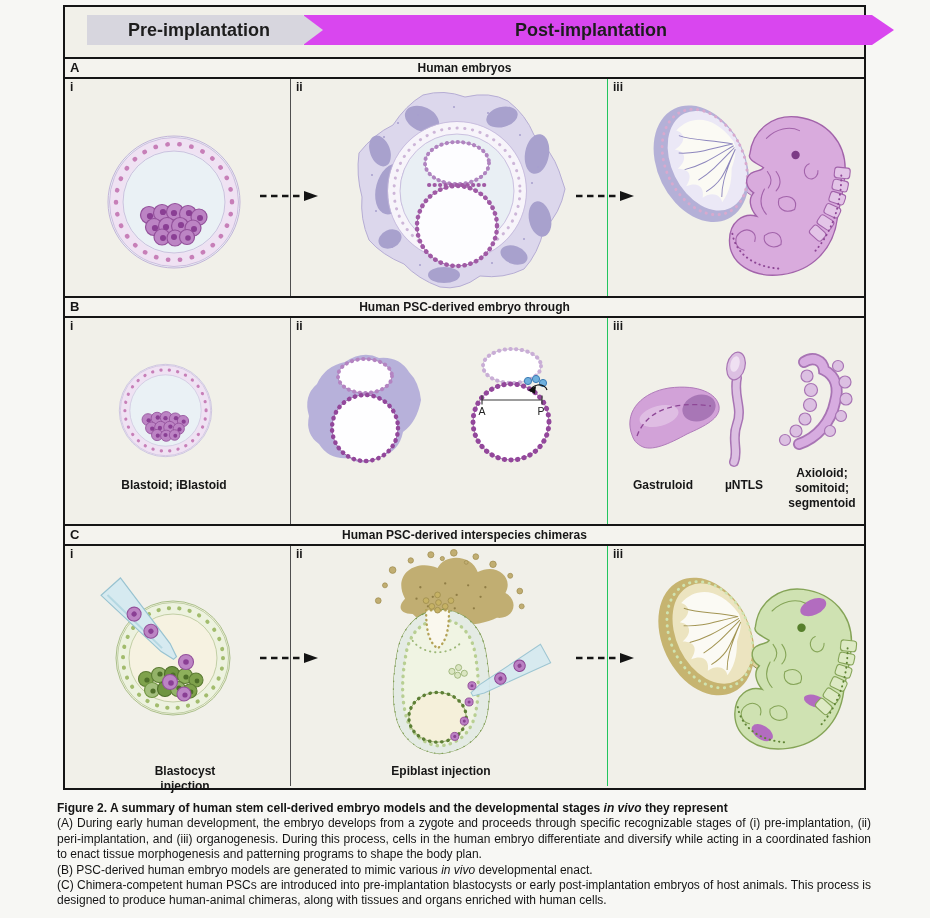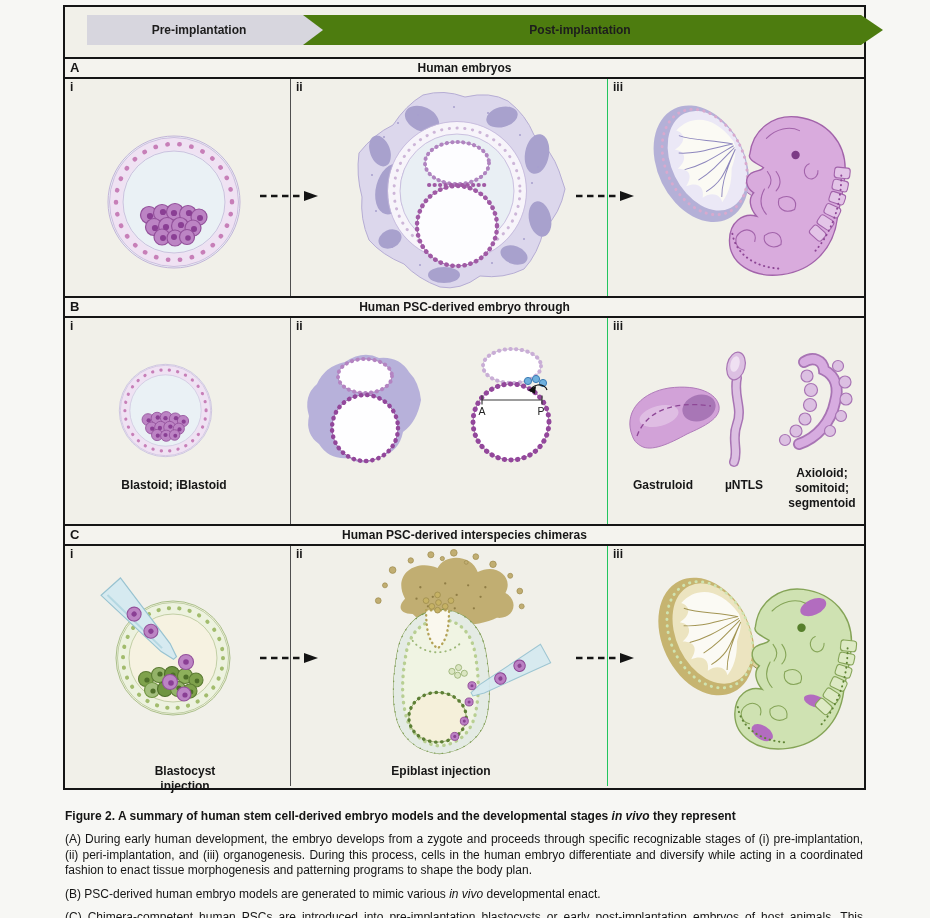--- a/index.html
+++ b/index.html
@@ -3,45 +3,45 @@
 <meta charset="utf-8">
 <style>
   html,body{margin:0;padding:0}
   body{width:930px;height:918px;background:#f7f7f4;position:relative;overflow:hidden;
        font-family:"Liberation Sans",sans-serif;color:#161616}
   .fig{position:absolute;left:63px;top:5px;width:799px;height:781px;
        border:2px solid #151515;background:#f1f0e9}
   
   .banner{position:relative;height:50px}
   .barrow{position:absolute;top:8px;height:30px;display:flex;align-items:center;
-          justify-content:center;font-weight:bold;font-size:12px;color:#1d1d1d}
+          justify-content:center;font-weight:bold;font-size:18px;color:#1d1d1d}
   .barrow.pre{left:22px;width:224px;background:#d7d6de;z-index:2;padding-right:12px;
      clip-path:polygon(0 0,calc(100% - 20px) 0,100% 50%,calc(100% - 20px) 100%,0 100%)}
-  .barrow.post{left:228px;width:574px;background:#4d7c0f;padding-right:16px;
+  .barrow.post{left:239px;width:574px;background:#d946ef;padding-right:16px;
      clip-path:polygon(0 0,calc(100% - 22px) 0,100% 50%,calc(100% - 22px) 100%,0 100%)}
   
   .phead{position:relative;height:18px;border-top:2px solid #151515;border-bottom:2px solid #151515;
          background:#f4f3ee;text-align:center;font-weight:bold;font-size:12px;line-height:18px}
   .phead .letter{position:absolute;left:5px;top:0;font-size:13px}
   
   .prow{display:flex;position:relative}
   .rowA{height:217px}.rowB{height:206px}.rowC{height:240px}
   .cell{position:relative;height:100%}
   .c1{width:225px;border-right:1px solid #4f4f4f}
   .c2{width:316px;border-right:1px solid #22c55e}
   .c3{flex:1}
   .num{position:absolute;left:5px;top:1px;font-weight:bold;font-size:12px;z-index:2}
   .ill{position:absolute}
   .ill-label{position:absolute;transform:translateX(-50%);font-weight:bold;font-size:12px;
              line-height:15px;text-align:center;white-space:pre-line;color:#161616}
   .darrow{position:absolute;z-index:3}
   
   .caption{position:absolute;left:57px;top:801px;width:814px}
   .cap-title{font-weight:bold;font-size:12.4px;color:#a5454e;margin:0 0 3px 0}
-  .caption p{margin:8px;font-size:12px;line-height:15.4px;text-align:justify;color:#141414}
+  .caption p{margin:0;font-size:12px;line-height:15.4px;text-align:justify;color:#141414}
   .hiddefs{position:absolute;width:0;height:0;overflow:hidden}
 </style>
 </head>
 <body>
 
 <svg class="hiddefs" aria-hidden="true">
   <defs>
     <symbol id="sym-darrow" viewBox="0 0 60 12">
       <line x1="1" y1="6" x2="45" y2="6" stroke="#141414" stroke-width="2.6" stroke-dasharray="6.5,4.5"></line>
       <polygon points="45,1 59,6 45,11" fill="#141414"></polygon>

